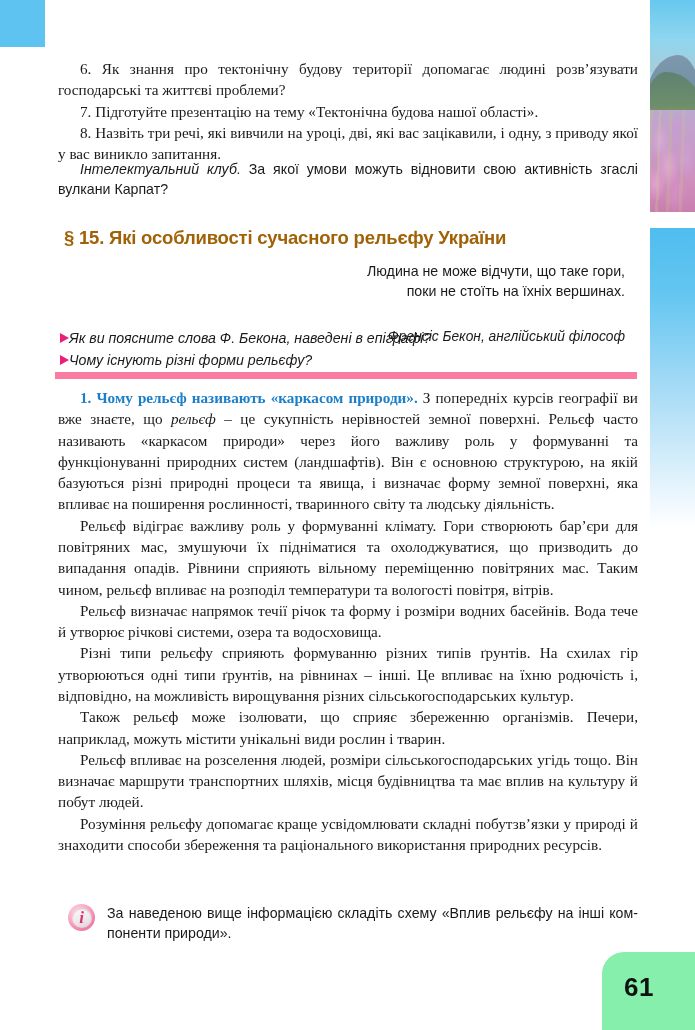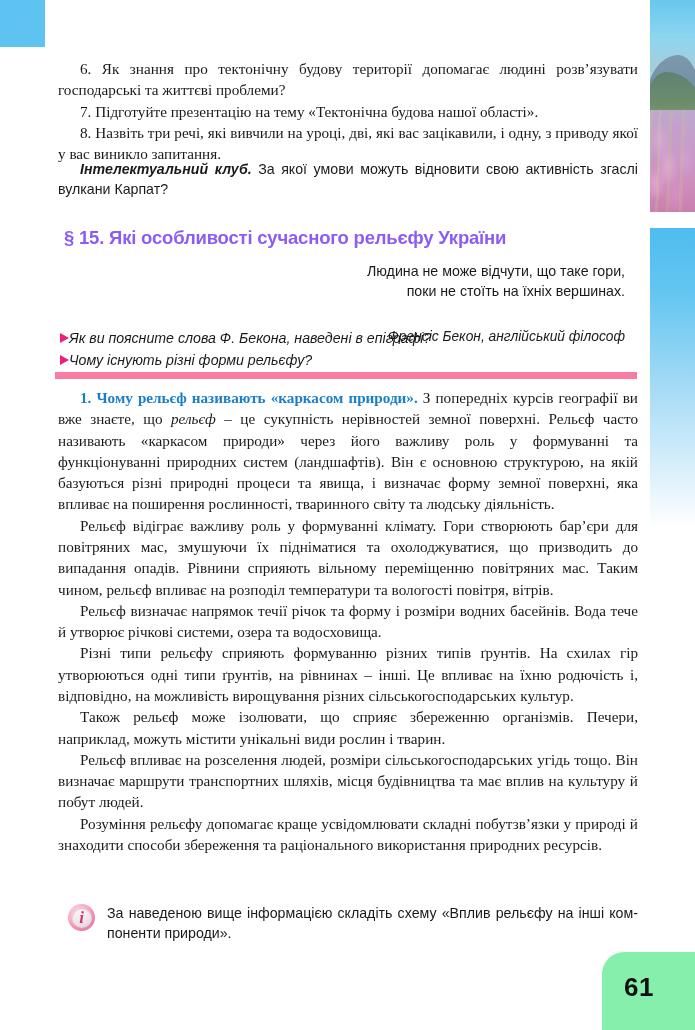--- a/index.html
+++ b/index.html
@@ -163,32 +163,32 @@
     top: 160px;
     width: 580px;
     font-family: "Liberation Sans", "DejaVu Sans", sans-serif;
     font-size: 14.2px;
     line-height: 1.40;
     text-align: justify;
     text-indent: 22px;
   }
   .club-block .club-label {
     font-style: italic;
-    font-weight: 700;
+    font-weight: 400;
   }
 
   
   .section-heading {
     position: absolute;
     left: 6px;
     top: 227px;
     font-family: "Liberation Sans", "DejaVu Sans", sans-serif;
     font-size: 18.5px;
     font-weight: 700;
-    color: #8b5cf6;
+    color: #a16207;
     letter-spacing: -0.2px;
     white-space: nowrap;
   }
 
   
   .epigraph {
     position: absolute;
     right: 13px;
     top: 261px;
     width: 420px;

